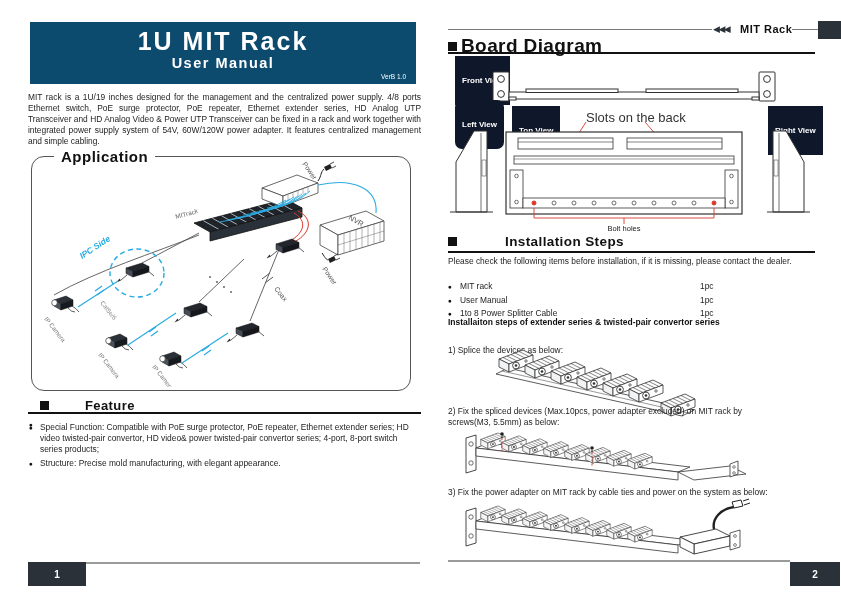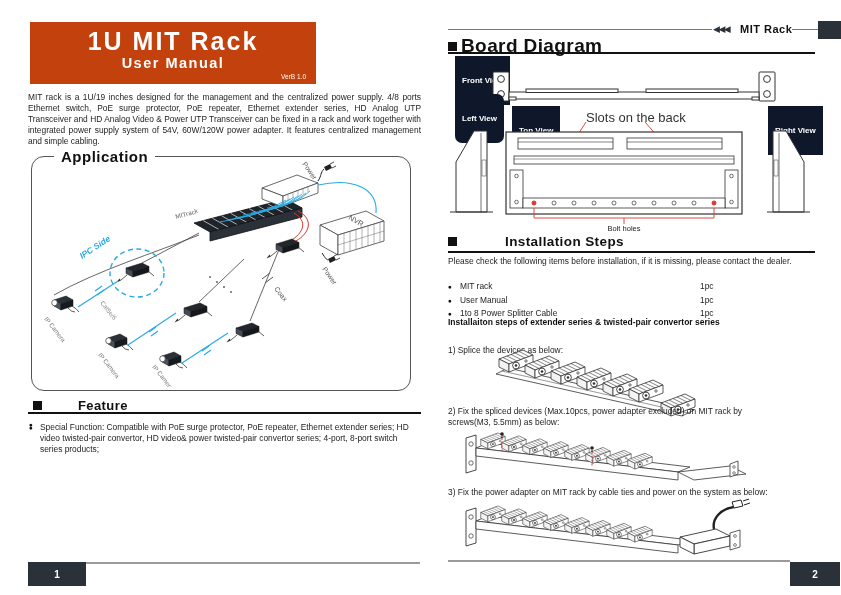--- a/index.html
+++ b/index.html
@@ -1,21 +1,21 @@
 <!DOCTYPE html>
 <html><head>
 <meta charset="utf-8">
 <style>
   html,body{margin:0;padding:0;background:#fff;}
   .sheet{position:relative;width:841px;height:595px;background:#fff;overflow:hidden;
          font-family:"Liberation Sans",sans-serif;color:#222;}
   .abs{position:absolute;}
 
   
-  .title-block{left:30px;top:22px;width:286px;height:62px;background:#c2410c;color:#fff;}
+  .title-block{left:30px;top:22px;width:386px;height:62px;background:#0c4a6e;color:#fff;}
   .title-main{display:block;text-align:center;font-size:25px;font-weight:bold;letter-spacing:2px;padding-top:5px;}
   .title-sub{display:block;text-align:center;font-size:14.5px;font-weight:bold;letter-spacing:1.5px;margin-top:-1px;}
   .title-ver{position:absolute;right:10px;bottom:4px;font-size:6.5px;}
   .body-txt{font-size:8.4px;line-height:11px;text-align:justify;color:#1d1d1d;}
   .app-box{left:31px;top:156px;width:378px;height:233px;border:1.3px solid #555;border-radius:13px;}
   .app-head{position:absolute;left:22px;top:-9px;background:#fff;padding:0 7px;
             font-size:15px;font-weight:bold;letter-spacing:.5px;color:#111;}
   .sec-h{display:flex;align-items:center;gap:4px;font-size:13px;font-weight:bold;letter-spacing:.4px;color:#111;}
   .sq{width:9px;height:9px;background:#111;flex:0 0 auto;}
   .rule{background:#111;height:2.4px;}
@@ -196,33 +196,37 @@
             <path d="M170,194 L177,189"></path>
         </g>
         <text transform="translate(66,142) rotate(52)" font-size="6.3" fill="#888">Cat5e/6</text>
 
         <text transform="translate(10,158) rotate(52)" font-size="6.3" fill="#777">IP Camera</text>
         <text transform="translate(64,194) rotate(52)" font-size="6.3" fill="#777">IP Camera</text>
         <text transform="translate(118,206) rotate(52)" font-size="6.3" fill="#777">IP Camera</text>
       </svg>
     </div>
 
-    <div class="abs sec-h" style="left:33px;top:398px;gap:36px;">
+    <div class="abs sec-h" style="left:40px;top:398px;gap:36px;">
       <span class="sq"></span>
       <span>Feature</span>
     </div>
     <div class="abs rule" style="left:28px;top:412px;width:393px;"></div>
 
     <div class="abs body-txt" style="left:28px;top:419px;width:393px;text-align:left;">
       <div class="b-row">
         <span class="bl">●</span>
       </div>
       <div class="b-row">
         <span class="bl">●</span>
         <span>Special Function: Compatible with PoE surge protector, PoE repeater, Ethernet extender series; HD video twisted-pair convertor, HD video&amp; power twisted-pair convertor series; 4-port, 8-port switch series products;</span>
+      </div>
+      <div class="b-row">
+        <span class="bl">●</span>
+        <span>Structure: Precise mold manufacturing, with elegant appearance.</span>
       </div>
     </div>
 
     <div class="abs pg" style="left:28px;top:562px;width:58px;height:24px;">1</div>
     <div class="abs foot-line" style="left:86px;top:562px;width:334px;"></div>
   </div>
 
   <div>
 
     <div class="abs hdr-line" style="left:448px;top:29px;width:264px;"></div>
@@ -248,21 +252,21 @@
         <circle cx="289" cy="10" r="3.4"></circle>
           <circle cx="289" cy="25" r="3.4"></circle>
         <rect x="31" y="23" width="250" height="7"></rect>
         <rect x="48" y="20" width="92" height="3.5"></rect>
         <rect x="168" y="20" width="92" height="3.5"></rect>
         <rect x="31" y="28" width="7" height="3"></rect>
         <rect x="274" y="28" width="7" height="3"></rect>
       </g>
     </svg>
 
-    <span class="abs vlabel" style="left:455px;top:94px;border-radius:7px;">Left View</span>
+    <span class="abs vlabel" style="left:455px;top:100px;border-radius:7px;">Left View</span>
     <span class="abs vlabel" style="left:512px;top:106px;">Top View</span>
     <span class="abs vlabel" style="left:768px;top:106px;">Right View</span>
     <span class="abs small-note" style="left:586px;top:110px;">Slots on the back</span>
 
     <svg class="abs" style="left:448px;top:122px;" width="364" height="112" viewBox="0 0 364 112">
       <g stroke="#d9382a" stroke-width="0.9">
         <line x1="138" y1="0" x2="124" y2="22"></line>
         <line x1="197" y1="0" x2="216" y2="22"></line>
       </g>
 

